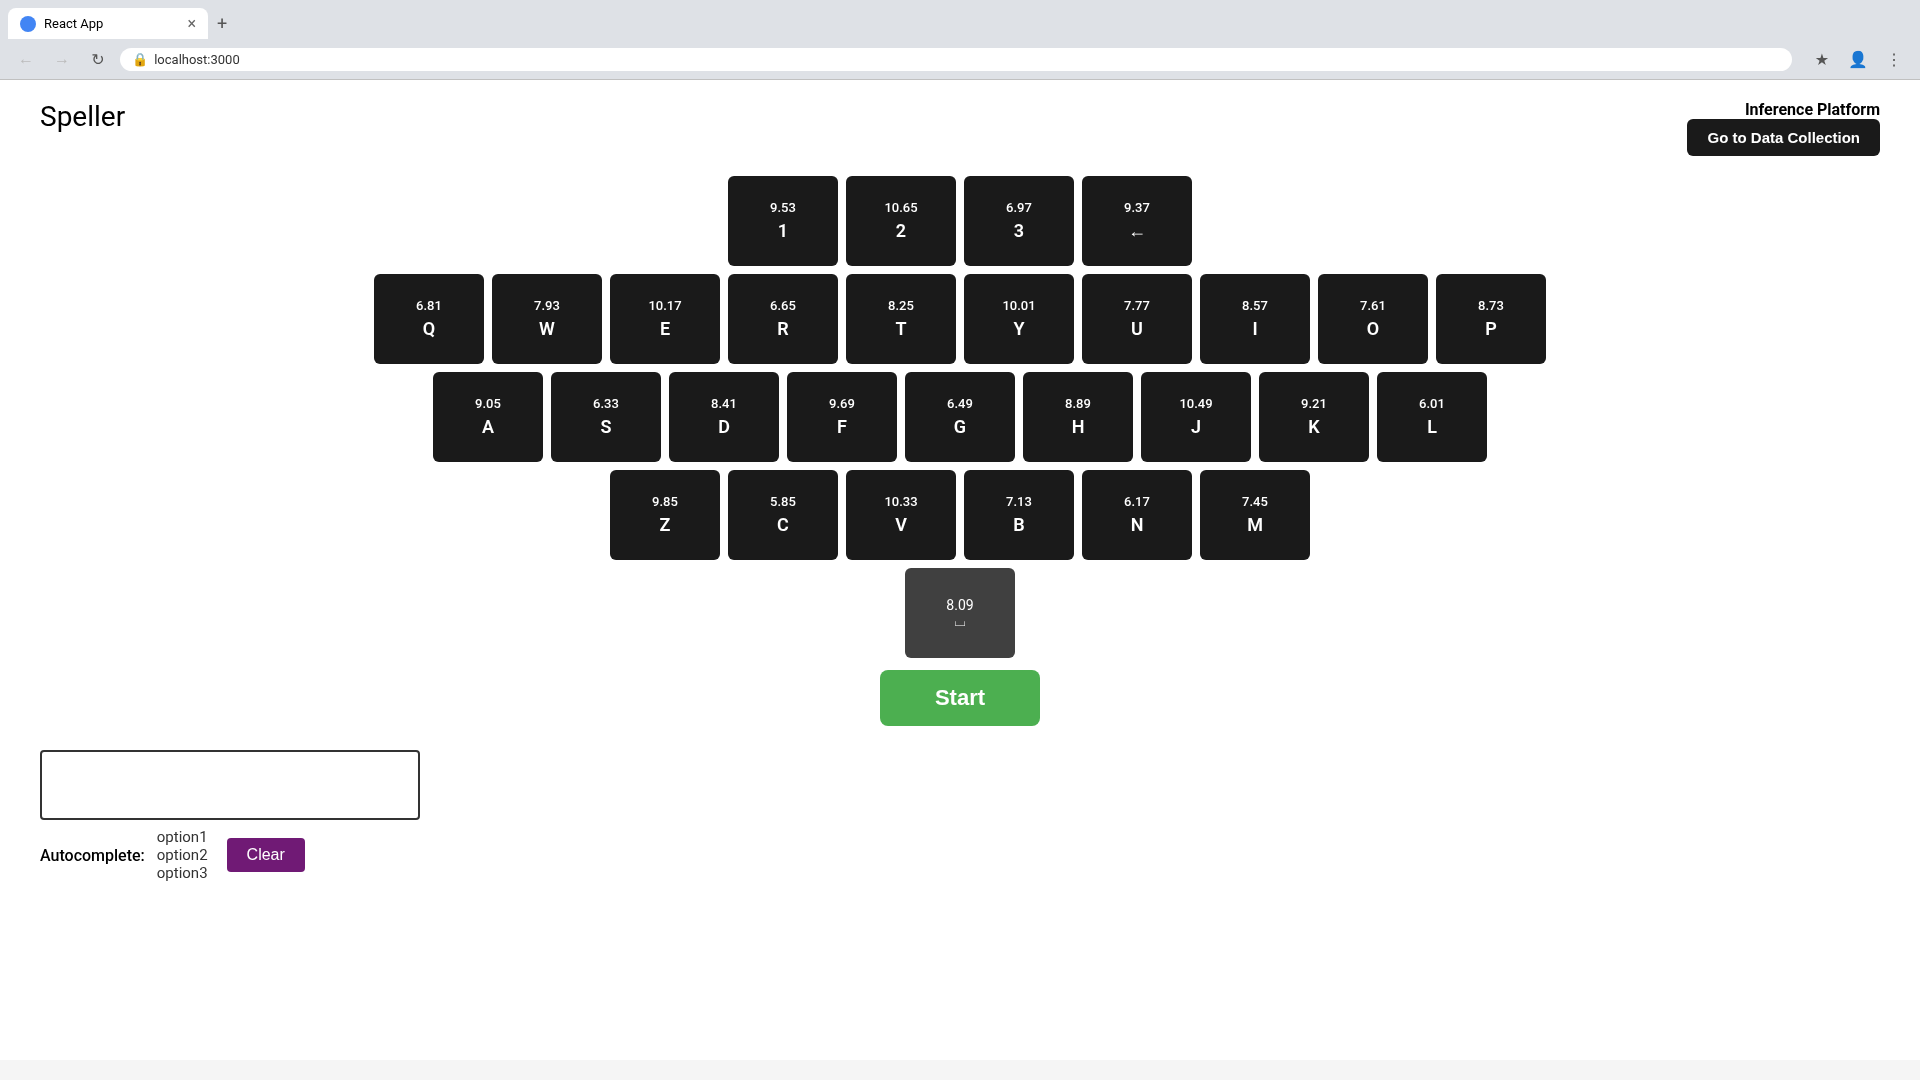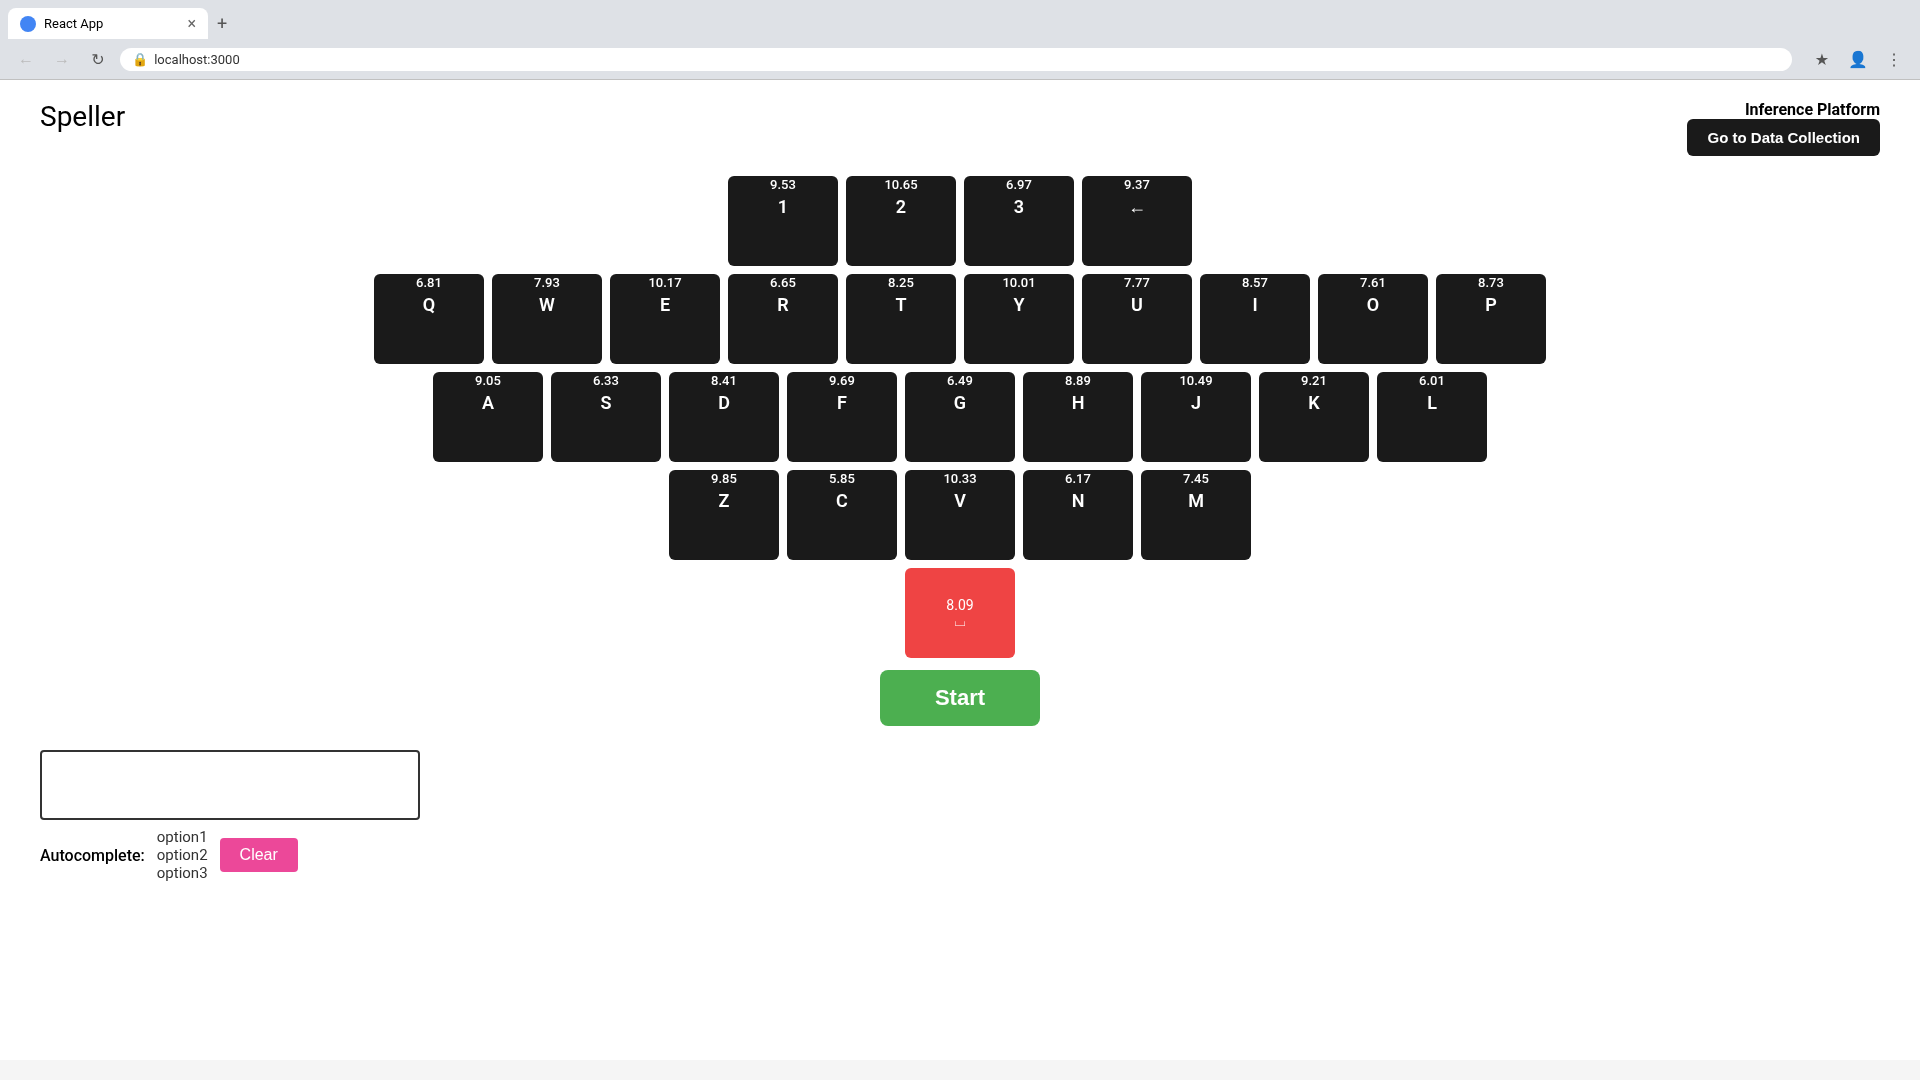--- a/index.html
+++ b/index.html
@@ -158,20 +158,21 @@
 
     .key {
       background: #1a1a1a;
       color: #fff;
       border-radius: 6px;
       width: 110px;
       height: 90px;
       display: flex;
       flex-direction: column;
       align-items: center;
+      justify-content: center;
       cursor: pointer;
       user-select: none;
       font-size: 14px;
       line-height: 1.4;
     }
     .key .key-num {
       font-size: 13px;
       font-weight: 500;
     }
     .key .key-letter {
@@ -201,31 +202,32 @@
       font-size: 16px;
       font-weight: 500;
     }
     .autocomplete-options {
       display: flex;
       flex-direction: column;
       font-size: 15px;
       color: #333;
     }
     .clear-btn {
-      background: #ec4899;
+      background: #701a75;
       color: #fff;
       border: none;
       border-radius: 4px;
       padding: 8px 20px;
       font-size: 16px;
       cursor: pointer;
+      margin-left: 7px;
     }
 
     .space-key {
-      background: #ef4444;
+      background: #404040;
       color: #fff;
       border-radius: 6px;
       width: 110px;
       height: 90px;
       display: flex;
       flex-direction: column;
       align-items: center;
       justify-content: center;
       cursor: pointer;
       font-size: 14px;
@@ -388,20 +390,24 @@
         <span class="key-num">9.85</span>
         <span class="key-letter">Z</span>
       </div>
       <div class="key">
         <span class="key-num">5.85</span>
         <span class="key-letter">C</span>
       </div>
       <div class="key">
         <span class="key-num">10.33</span>
         <span class="key-letter">V</span>
+      </div>
+      <div class="key">
+        <span class="key-num">7.13</span>
+        <span class="key-letter">B</span>
       </div>
       <div class="key">
         <span class="key-num">6.17</span>
         <span class="key-letter">N</span>
       </div>
       <div class="key">
         <span class="key-num">7.45</span>
         <span class="key-letter">M</span>
       </div>
     </div>

